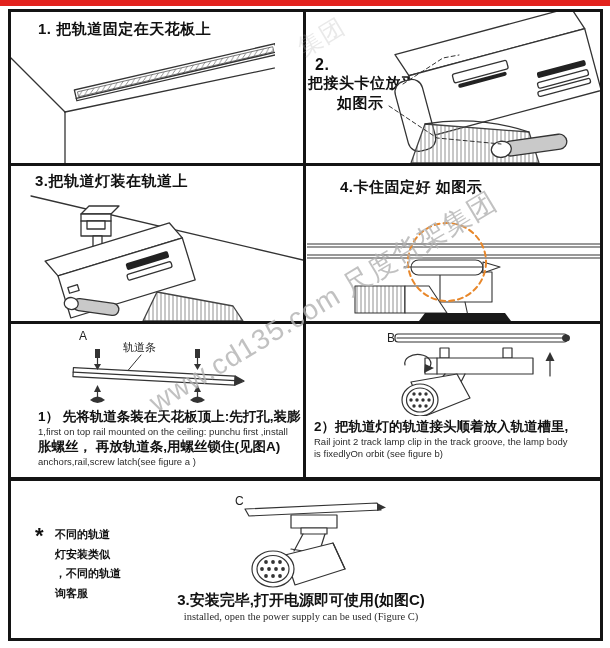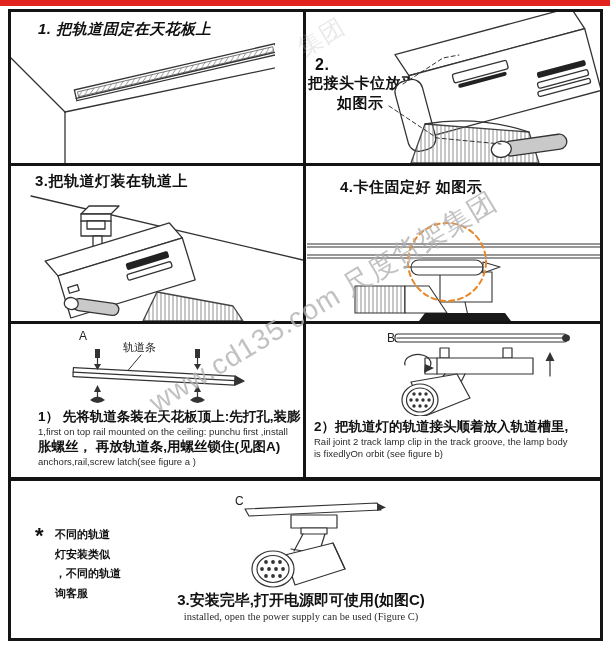--- a/index.html
+++ b/index.html
@@ -43,21 +43,21 @@
   <div id="frame" class="abs"></div>
 
   <div class="abs divider" style="left:303px;top:12px;width:3px;height:465px;"></div>
   <div class="abs divider" style="left:11px;top:163px;width:589px;height:3px;"></div>
   <div class="abs divider" style="left:11px;top:321px;width:589px;height:3px;"></div>
   <div class="abs divider" style="left:11px;top:477px;width:589px;height:4px;"></div>
 
   <div class="abs wm" style="left:152px;top:386px;">www.cd135.com 尺度货架集团</div>
   <div class="abs wm wm2" style="left:300px;top:34px;">集团</div>
 
-  <div class="abs panel" style="left:11px;top:12px;width:264px;height:151px;font-style:italic;">
+  <div class="abs panel" style="left:11px;top:12px;width:264px;height:151px;">
     <div class="abs step-title" style="left:27px;top:8px;">1. 把轨道固定在天花板上</div>
     <svg class="abs" style="left:0;top:0;" width="292" height="151">
       <g stroke="#333" stroke-width="1.3" fill="none" stroke-linejoin="round" stroke-linecap="round">
         <line x1="0" y1="46" x2="54" y2="100"></line>
         <line x1="54" y1="100" x2="54" y2="151"></line>
         <line x1="54" y1="100" x2="292" y2="50"></line>
         <g transform="rotate(-13 168 60)">
           <rect x="62" y="54" width="206" height="11" fill="#fff"></rect>
           <rect x="65" y="56.5" width="200" height="5" fill="url(#hatchD)" stroke-width="0.6"></rect>
           <line x1="62" y1="62.5" x2="268" y2="62.5"></line>

